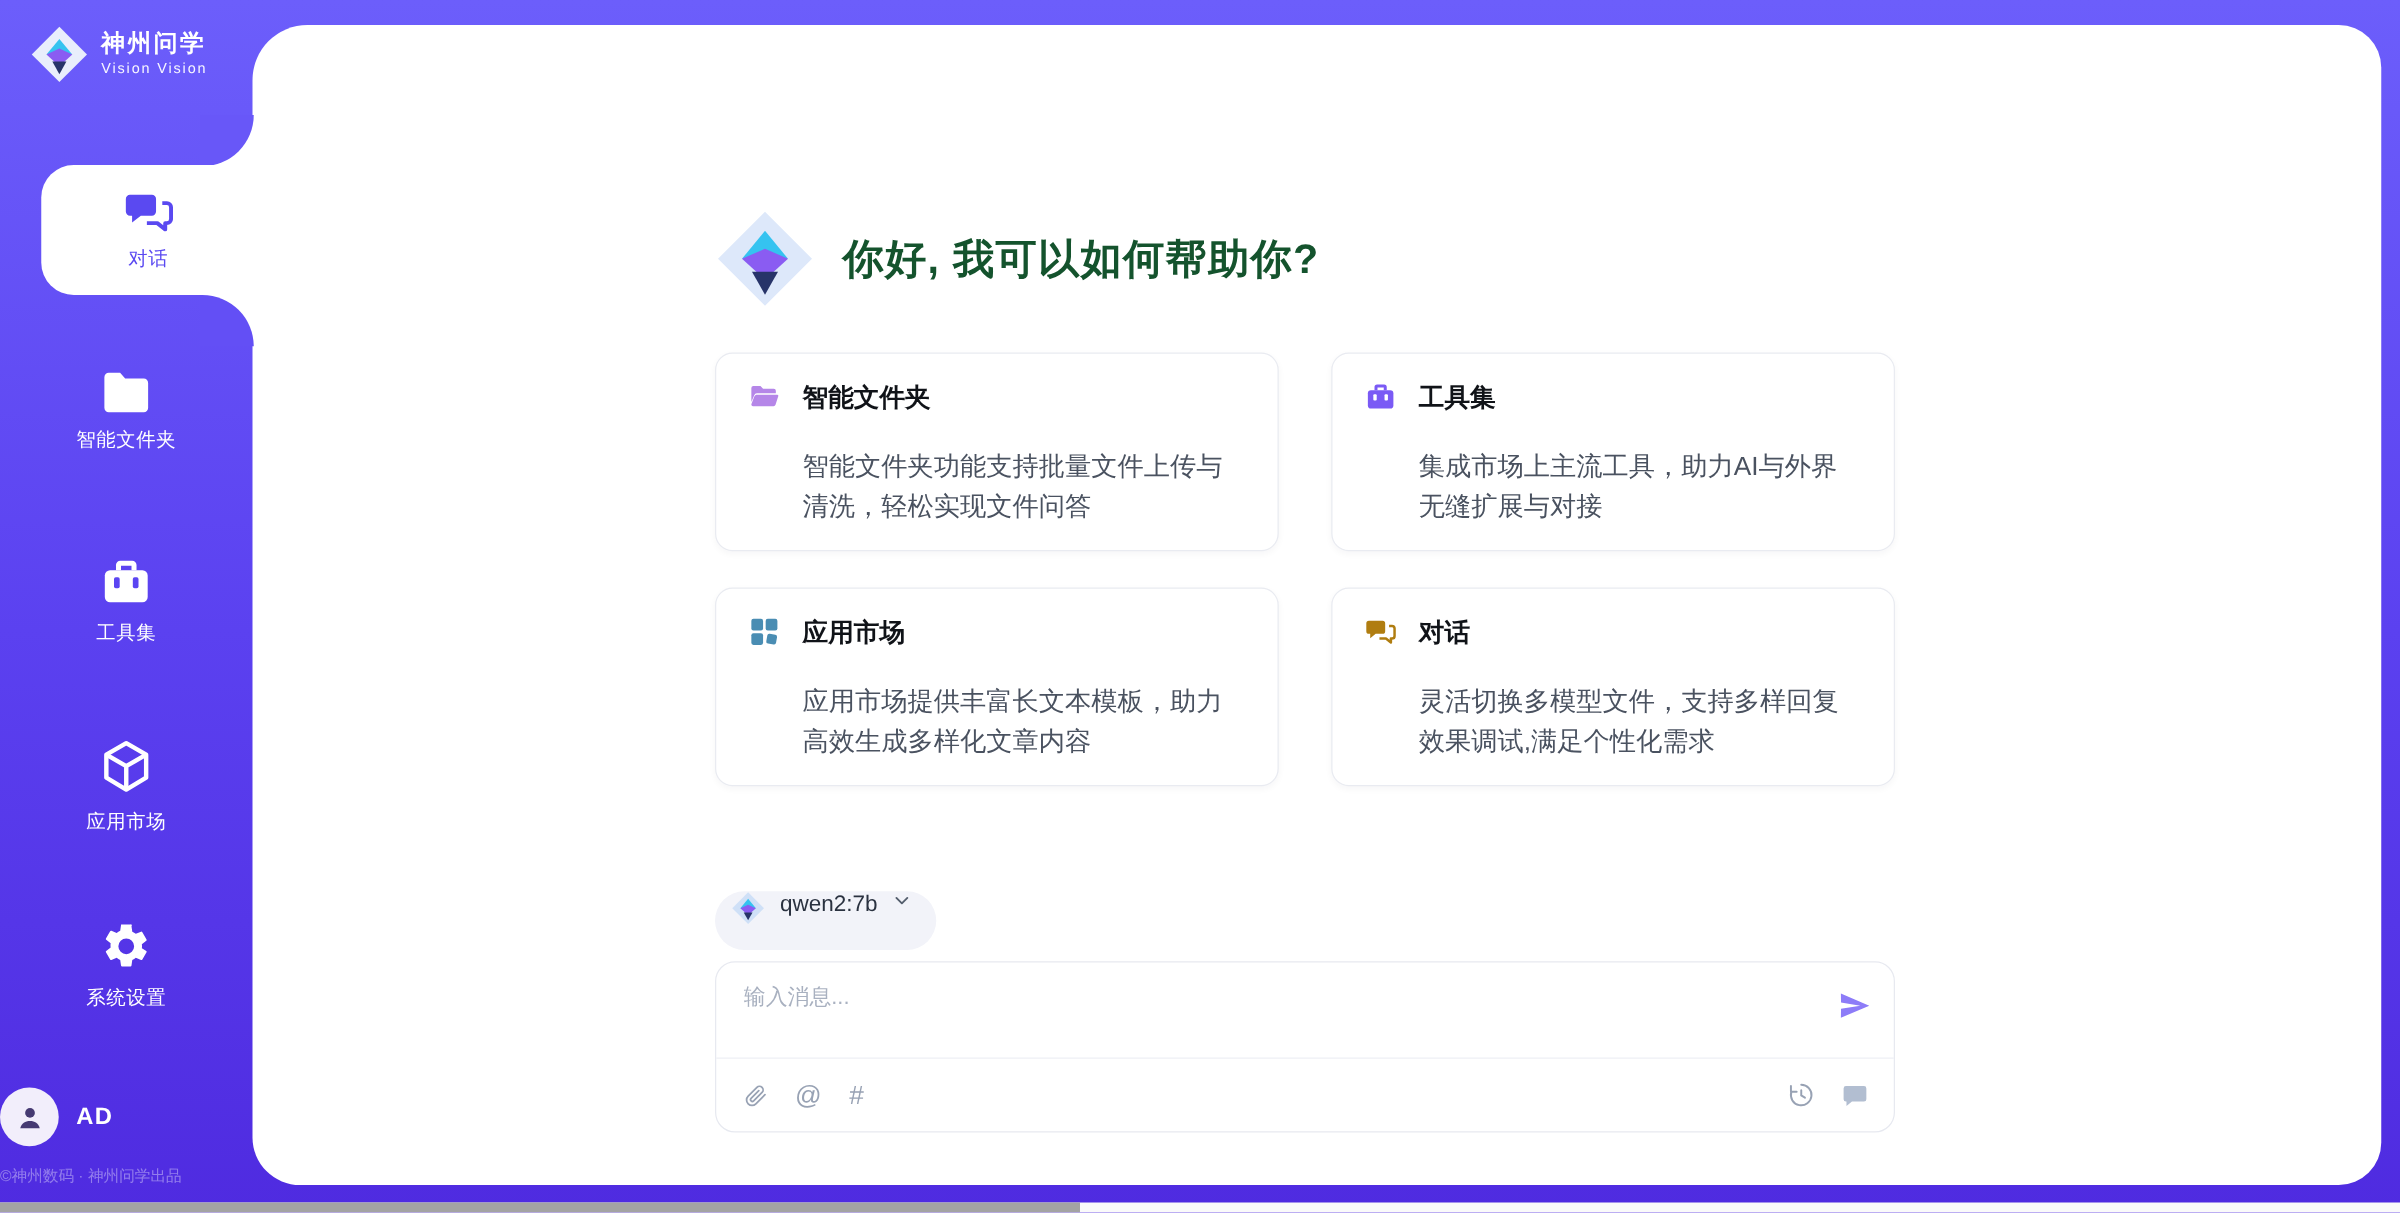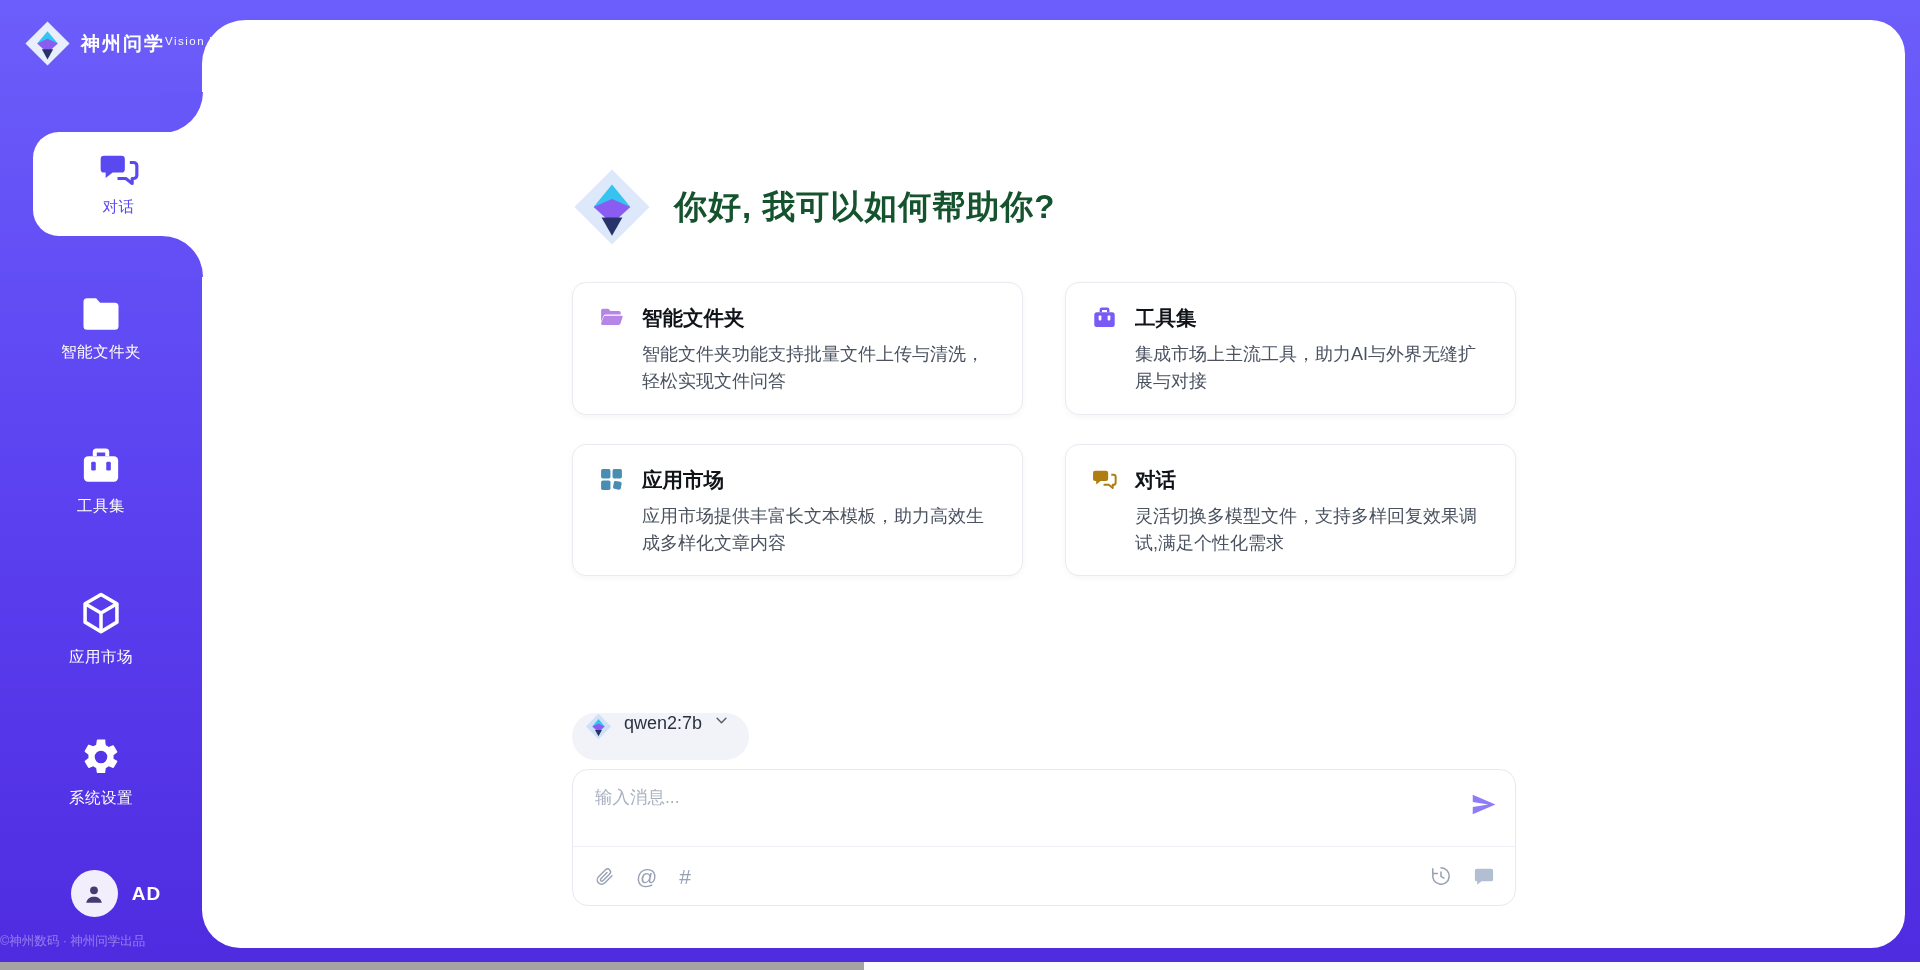--- a/index.html
+++ b/index.html
@@ -11,21 +11,21 @@
   }
 
   
   .main-panel {
     position:absolute; left:202px; top:20px; right:15px; bottom:22px;
     background:#ffffff; border-radius:44px 34px 34px 38px;
   }
 
   
   .brand { position:absolute; left:24px; top:20px; display:flex; align-items:center; gap:10px; }
-  .brand-text { display:flex; flex-direction:row; line-height:1.15; }
+  .brand-text { display:flex; flex-direction:column; line-height:1.15; }
   .brand-name { color:#fff; font-size:19px; font-weight:bold; letter-spacing:2px; }
   .brand-sub  { color:rgba(255,255,255,.95); font-size:11.5px; letter-spacing:1.5px; margin-top:2px; }
 
   .tab-underlay { position:absolute; left:162px; top:95px; width:42px; height:181px; background:#fff; }
   .corner-top    { position:absolute; left:160px; top:92px;  width:43px; height:41px; background:#6857f8; border-radius:0 0 42px 0; }
   .corner-bottom { position:absolute; left:160px; top:236px; width:43px; height:41px; background:#634ff5; border-radius:0 42px 0 0; }
   .tab-active {
     position:absolute; left:33px; top:132px; width:171px; height:104px;
     background:#fff; border-radius:26px 0 0 26px;
     display:flex; flex-direction:column; align-items:center; justify-content:center; gap:7px;
@@ -37,21 +37,21 @@
     position:absolute; left:0; width:202px;
     display:flex; flex-direction:column; align-items:center; gap:10px;
     color:#fff; cursor:pointer;
   }
   .nav-label { font-size:15.5px; letter-spacing:.5px; }
   .nav-folders  { top:296px; }
   .nav-tools    { top:446px; }
   .nav-market   { top:591px; }
   .nav-settings { top:736px;justify-content:center; }
 
-  .user-row { position:absolute; left:0; top:870px; width:232px; display:flex; align-items:center; justify-content:center; gap:14px; cursor:pointer; }
+  .user-row { position:absolute; left:0; top:870px; width:232px; display:flex; align-items:center; gap:14px; cursor:pointer; }
   .avatar { width:47px; height:47px; border-radius:50%; background:#f2eefb; display:flex; align-items:center; justify-content:center; }
   .user-name { color:#fff; font-size:19px; font-weight:bold; letter-spacing:1px; }
   .copyright { position:absolute; left:0; top:933px; width:210px; text-align:left; color:rgba(255,255,255,.38); font-size:12.5px; }
 
   
   .greeting { position:absolute; left:572px; top:163px; height:88px; display:flex; align-items:center; gap:22px; }
   .greeting-title { font-size:33px; font-weight:bold; color:#14532d; letter-spacing:1px; }
 
   
   .cards {
@@ -59,21 +59,21 @@
     display:grid; grid-template-columns:1fr 1fr; column-gap:42px; row-gap:29px;
   }
   .card {
     min-height:122px; background:#fff; border:1px solid #e9ebf1; border-radius:14px;
     padding:21px 26px 18px 26px; cursor:pointer;
     display:grid; grid-template-columns:26px 1fr; column-gap:17px; align-content:start;
     box-shadow:0 2px 6px rgba(20,30,60,.04);
   }
   .card-icon { width:25px; height:25px; margin-top:1px; }
   .card-title { font-size:20.5px; font-weight:bold; color:#101318; align-self:center; }
-  .card-desc { grid-column:2; margin-top:9px; font-size:18px; color:#4a5260; line-height:1.52; padding-right:8px; }
+  .card-desc { grid-column:2; margin-top:26px; font-size:21px; color:#4a5260; line-height:1.52; padding-right:8px; }
 
   
   .model-pill {
     position:absolute; left:572px; top:713px; height:47px;
     display:inline-flex; align-items:flex-start; gap:12px; padding:0 20px 0 13px;
     background:#f2f3f9; border-radius:24px; cursor:pointer;
   }
   .model-name { font-size:18px; color:#2a3240; }
 
   

